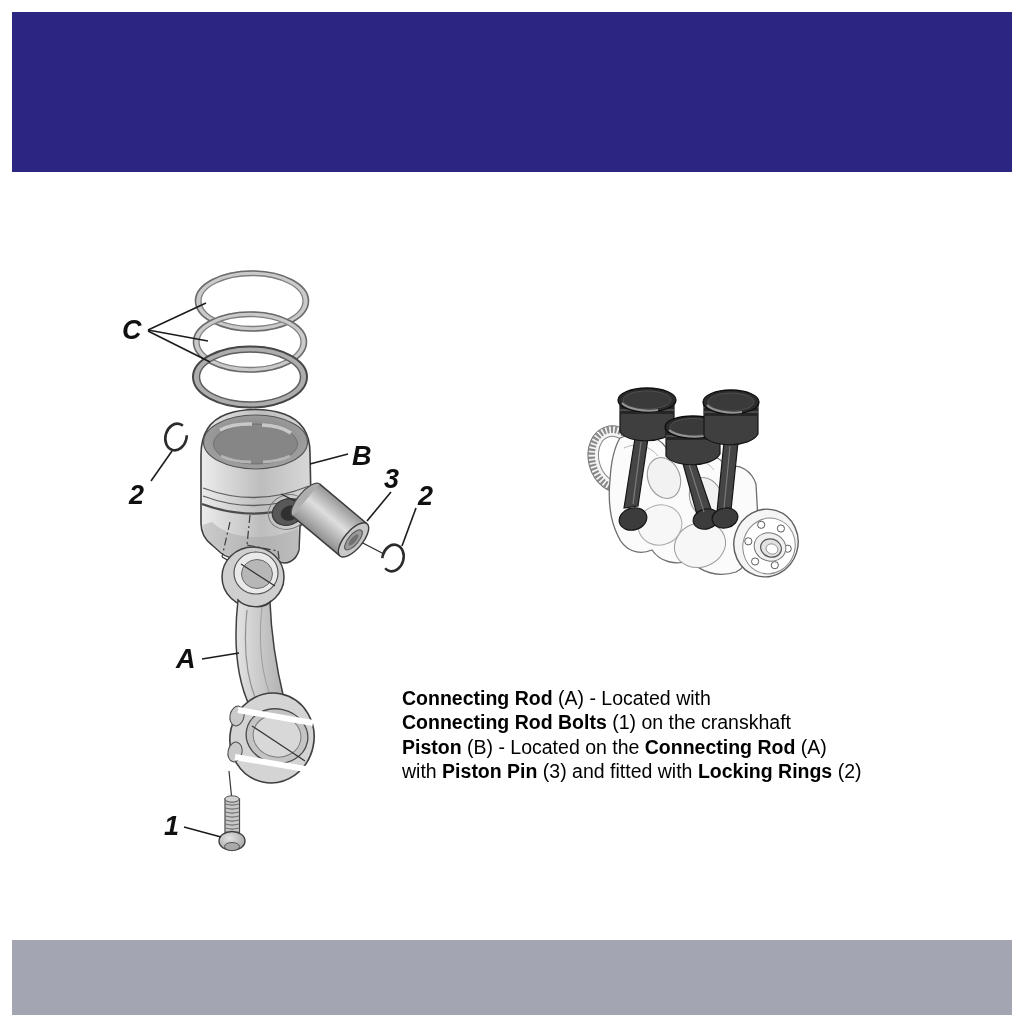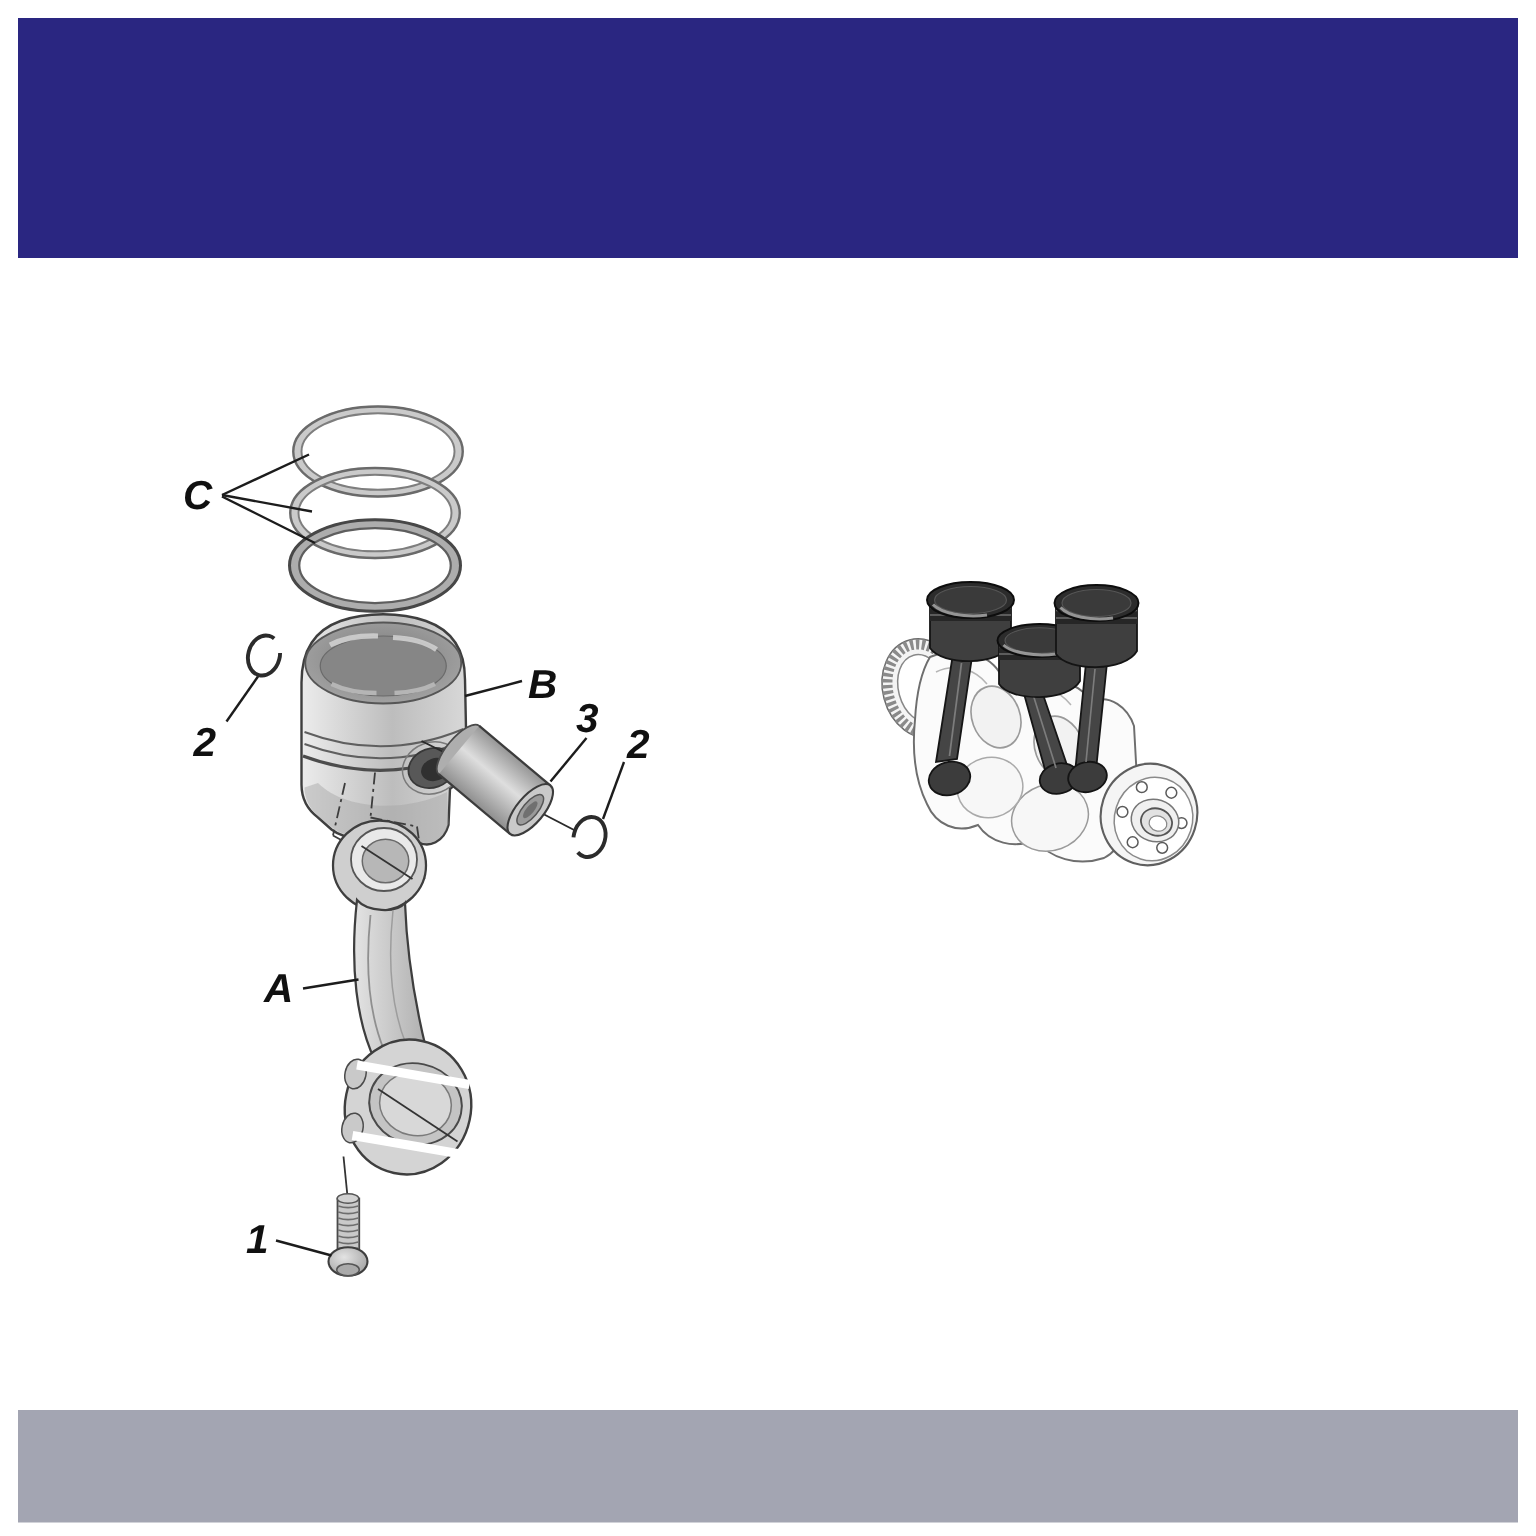--- a/index.html
+++ b/index.html
@@ -256,13 +256,17 @@
         <line x1="704" y1="412" x2="758" y2="412" stroke="#6f6f6f" stroke-width="1"></line>
         <ellipse cx="731" cy="402" rx="28" ry="12" fill="#2c2c2c" stroke="#0d0d0d" stroke-width="1.3"></ellipse>
         <ellipse cx="731" cy="402" rx="23" ry="9" fill="#3a3a3a" stroke="#555555" stroke-width="0.8"></ellipse>
         <path d="M 707 405 A 28 12 0 0 0 742 412" fill="none" stroke="#b0b0b0" stroke-width="2" opacity="0.8"></path>
       </g>
     </g>
   </g>
 </svg>
 
 <div id="description">
+  <div><span class="b">Connecting Rod</span><span> (A) - Located with</span></div>
+  <div><span class="b">Connecting Rod Bolts</span><span> (1) on the cranskhaft</span></div>
+  <div><span class="b">Piston</span><span> (B) - Located on the </span><span class="b">Connecting Rod</span><span> (A)</span></div>
+  <div><span>with </span><span class="b">Piston Pin</span><span> (3) and fitted with </span><span class="b">Locking Rings</span><span> (2)</span></div>
 </div>
 
 </body></html>

